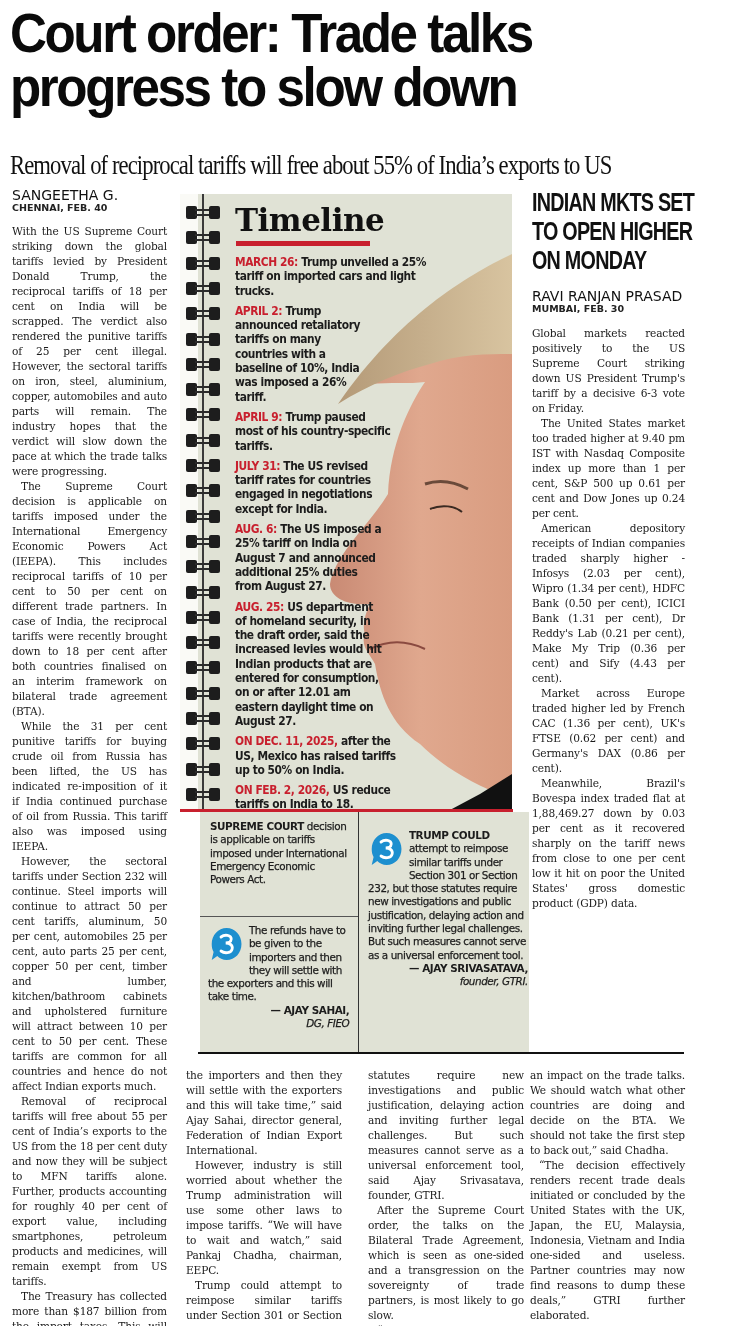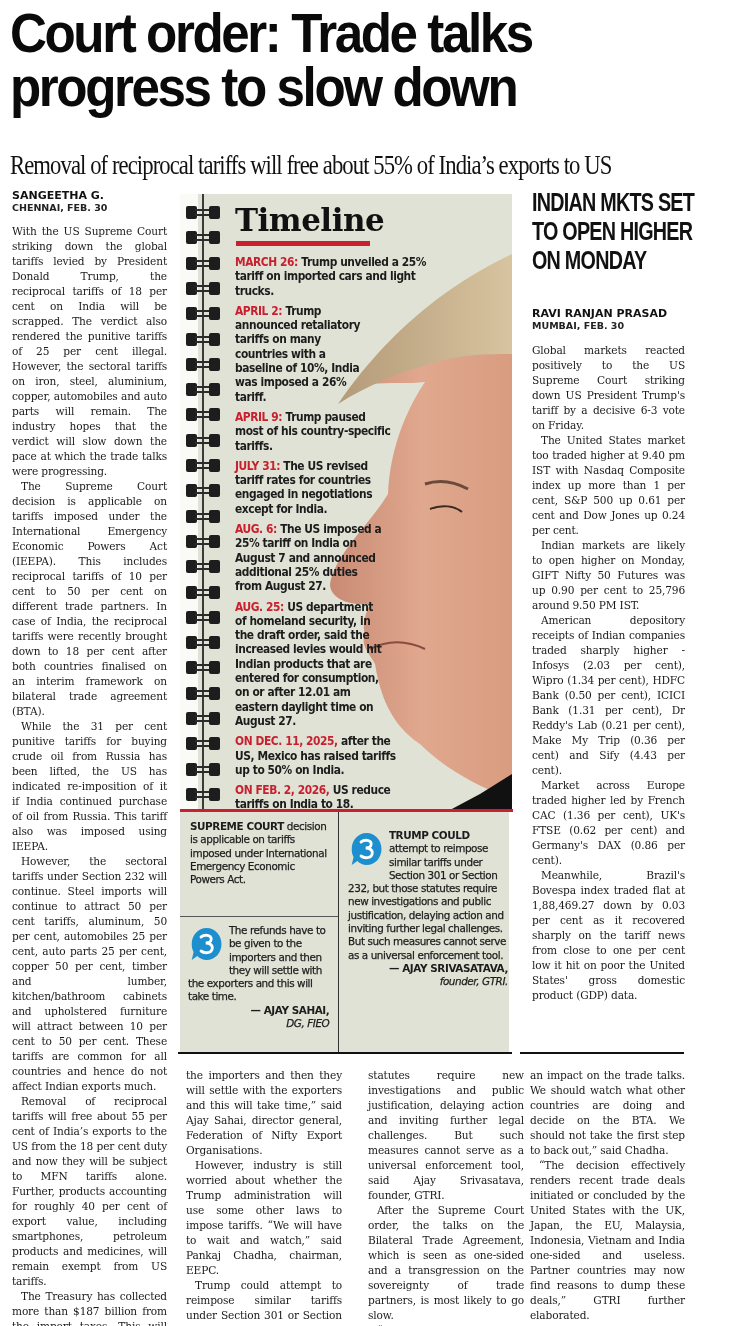--- a/index.html
+++ b/index.html
@@ -11,21 +11,21 @@
     font-family: "Liberation Sans", sans-serif; font-weight: bold;
     font-size: 55px; line-height: 54px; letter-spacing: -2.6px;
     transform: scaleX(0.93); transform-origin: left top; white-space: nowrap; color: #0a0a0a;
   }
   .deck {
     position: absolute; left: 10px; top: 150px; width: 800px;
     font-family: "Liberation Serif", serif; font-size: 27px; line-height: 30px;
     letter-spacing: -1.1px; transform: scaleX(0.84); transform-origin: left top; white-space: nowrap;
   }
 
-  .byline { font-family: "DejaVu Sans", sans-serif; font-weight: bold; font-size: 11px; line-height: 13px; }
+  .byline { font-family: "DejaVu Sans", sans-serif; font-weight: normal; font-size: 14px; line-height: 13px; }
   .dateline { font-family: "DejaVu Sans", sans-serif; font-size: 9.5px; line-height: 12px; font-weight: bold; color: #222; }
 
   .body-col {
     font-family: "DejaVu Serif", serif; font-size: 10.6px; line-height: 15px;
     text-align: justify; hyphens: manual; color: #1a1a1a; letter-spacing: -0.15px;
   }
   .body-col p { text-indent: 9px; }
   .body-col p.first { text-indent: 0; }
 
   #col1 { position: absolute; left: 12px; top: 189px; width: 155px; }
@@ -55,21 +55,21 @@
 
   .tl-entries { position: absolute; left: 55px; top: 61px; width: 210px;
     font-family: "DejaVu Sans", sans-serif; font-size: 11.6px; line-height: 14.3px; font-weight: bold;
     color: #1c1c1c; letter-spacing: -0.45px; transform: scaleX(0.92); transform-origin: left top; }
   .tl-entry { margin-bottom: 6px; }
   .tl-date { color: #c8202e; }
 
   .tl-bottom-rule { position: absolute; left: 180px; top: 809px; width: 333px; height: 3px; background: #c8202e; }
 
   
-  #boxes { position: absolute; left: 180px; top: 812px; width: 329px; height: 240px; background: #e0e2d5; }
+  #boxes { position: absolute; left: 200px; top: 812px; width: 329px; height: 240px; background: #e0e2d5; }
   #boxes .divider { position: absolute; left: 158px; top: 0; width: 1px; height: 240px; background: #333; }
   #boxes .hdivider { position: absolute; left: 0; top: 104px; width: 158px; height: 1px; background: #555; }
   #boxes .bottomline { position: absolute; left: -2px; top: 240px; width: 334px; height: 2px; background: #111; }
   .boxtext { font-family: "DejaVu Sans", sans-serif; font-size: 11.2px; line-height: 13.3px; color: #1c1c1c; letter-spacing: -0.45px; font-weight: bold; }
   .sc-box { position: absolute; left: 10px; top: 8px; width: 150px; transform: scaleX(0.93); transform-origin: left top; }
   .sc-box .lead { font-weight: bold; }
   .sc-box .rest { font-weight: normal; -webkit-text-stroke: 0.25px #1c1c1c; }
   .quote1 { position: absolute; left: 8px; top: 112px; width: 152px; transform: scaleX(0.93); transform-origin: left top; font-weight: normal; -webkit-text-stroke: 0.25px #1c1c1c; }
   .quote2 { position: absolute; left: 168px; top: 17px; width: 172px; transform: scaleX(0.93); transform-origin: left top; font-weight: normal; -webkit-text-stroke: 0.25px #1c1c1c; }
   .qicon { float: left; width: 36px; height: 36px; margin: 2px 6px 2px 2px; }
@@ -81,36 +81,36 @@
   #col2 { position: absolute; left: 186px; top: 1068px; width: 156px; }
   #col3 { position: absolute; left: 368px; top: 1068px; width: 156px; }
   #col4 { position: absolute; left: 530px; top: 1068px; width: 155px; }
 
   
   #side { position: absolute; left: 532px; top: 188px; width: 153px; }
   .side-head {
     font-family: "Liberation Sans", sans-serif; font-weight: bold; font-size: 26px; line-height: 29px;
     letter-spacing: -1px; transform: scaleX(0.76); transform-origin: left top; white-space: nowrap; width: 205px;
   }
-  #side .byline { margin-top: 32px; }
+  #side .byline { margin-top: 15px; }
   #side .body-col { margin-top: 11px; }
   .side-rule { position: absolute; left: 520px; top: 1052px; width: 164px; height: 2px; background: #111; }
 </style>
 </head>
 <body>
 
 <div class="headline">
   <div>Court order: Trade talks</div>
   <div>progress to slow down</div>
 </div>
 <div class="deck">Removal of reciprocal tariffs will free about 55% of India’s exports to US</div>
 
 <div id="col1">
   <div class="byline">SANGEETHA G.</div>
-  <div class="dateline">CHENNAI, FEB. 30</div>
+  <div class="dateline">CHENNAI, FEB. 40</div>
   <div class="body-col">
     <p class="first">With the US Supreme Court striking down the global tariffs levied by President Donald Trump, the reciprocal tariffs of 18 per cent on India will be scrapped. The verdict also rendered the punitive tariffs of 25 per cent illegal. However, the sectoral tariffs on iron, steel, aluminium, copper, automobiles and auto parts will remain. The industry hopes that the verdict will slow down the pace at which the trade talks were progressing.</p>
     <p>The Supreme Court decision is applicable on tariffs imposed under the International Emergency Economic Powers Act (IEEPA). This includes reciprocal tariffs of 10 per cent to 50 per cent on different trade partners. In case of India, the reciprocal tariffs were recently brought down to 18 per cent after both countries finalised on an interim framework on bilateral trade agreement (BTA).</p>
     <p>While the 31 per cent punitive tariffs for buying crude oil from Russia has been lifted, the US has indicated re-imposition of it if India continued purchase of oil from Russia. This tariff also was imposed using IEEPA.</p>
     <p>However, the sectoral tariffs under Section 232 will continue. Steel imports will continue to attract 50 per cent tariffs, aluminum, 50 per cent, automobiles 25 per cent, auto parts 25 per cent, copper 50 per cent, timber and lumber, kitchen/bathroom cabinets and upholstered furniture will attract between 10 per cent to 50 per cent. These tariffs are common for all countries and hence do not affect Indian exports much.</p>
     <p>Removal of reciprocal tariffs will free about 55 per cent of India’s exports to the US from the 18 per cent duty and now they will be subject to MFN tariffs alone. Further, products accounting for roughly 40 per cent of export value, including smartphones, petroleum products and medicines, will remain exempt from US tariffs.</p>
     <p>The Treasury has collected more than $187 billion from the import taxes. This will have to be refunded to the importers.</p>
     <p>“It will take a few days for the executive order to be issued on this. The refunds have to be given to</p>
   </div>
 </div>
@@ -326,21 +326,21 @@
     </svg>
     <span class="lead2">TRUMP COULD</span><span> attempt to reimpose similar tariffs under Section 301 or Section 232, but those statutes require new investigations and public justification, delaying action and inviting further legal challenges. But such measures cannot serve as a universal enforcement tool.</span>
     <div class="attrib">— AJAY SRIVASATAVA,</div>
     <div class="attrib-title">founder, GTRI.</div>
   </div>
 
   <div class="bottomline"></div>
 </div>
 
 <div id="col2" class="body-col">
-  <p class="first">the importers and then they will settle with the exporters and this will take time,” said Ajay Sahai, director general, Federation of Nifty Export Organisations.</p>
+  <p class="first">the importers and then they will settle with the exporters and this will take time,” said Ajay Sahai, director general, Federation of Indian Export International.</p>
   <p>However, industry is still worried about whether the Trump administration will use some other laws to impose tariffs. “We will have to wait and watch,” said Pankaj Chadha, chairman, EEPC.</p>
   <p>Trump could attempt to reimpose similar tariffs under Section 301 or Section 232, but those</p>
 </div>
 <div id="col3" class="body-col">
   <p class="first">statutes require new investigations and public justification, delaying action and inviting further legal challenges. But such measures cannot serve as a universal enforcement tool, said Ajay Srivasatava, founder, GTRI.</p>
   <p>After the Supreme Court order, the talks on the Bilateral Trade Agreement, which is seen as one-sided and a transgression on the sovereignty of trade partners, is most likely to go slow.</p>
   <p>“There will announced be</p>
 </div>
 <div id="col4" class="body-col">
   <p class="first">an impact on the trade talks. We should watch what other countries are doing and decide on the BTA. We should not take the first step to back out,” said Chadha.</p>
@@ -351,19 +351,18 @@
   <div class="side-head">
     <div>INDIAN MKTS SET</div>
     <div>TO OPEN HIGHER</div>
     <div>ON MONDAY</div>
   </div>
   <div class="byline">RAVI RANJAN PRASAD</div>
   <div class="dateline">MUMBAI, FEB. 30</div>
   <div class="body-col">
     <p class="first">Global markets reacted positively to the US Supreme Court striking down US President Trump's tariff by a decisive 6-3 vote on Friday.</p>
     <p>The United States market too traded higher at 9.40 pm IST with Nasdaq Composite index up more than 1 per cent, S&amp;P 500 up 0.61 per cent and Dow Jones up 0.24 per cent.</p>
-    <p>Indian markets are likely to open higher on Monday, GIFT Nifty 50 Futures was up 0.90 per cent to 25,796 around 9.50 PM IST.</p>
     <p>American depository receipts of Indian companies traded sharply higher - Infosys (2.03 per cent), Wipro (1.34 per cent), HDFC Bank (0.50 per cent), ICICI Bank (1.31 per cent), Dr Reddy's Lab (0.21 per cent), Make My Trip (0.36 per cent) and Sify (4.43 per cent).</p>
     <p>Market across Europe traded higher led by French CAC (1.36 per cent), UK's FTSE (0.62 per cent) and Germany's DAX (0.86 per cent).</p>
     <p>Meanwhile, Brazil's Bovespa index traded flat at 1,88,469.27 down by 0.03 per cent as it recovered sharply on the tariff news from close to one per cent low it hit on poor the United States' gross domestic product (GDP) data.</p>
   </div>
 </div>
 <div class="side-rule"></div>
 
 </body></html>

